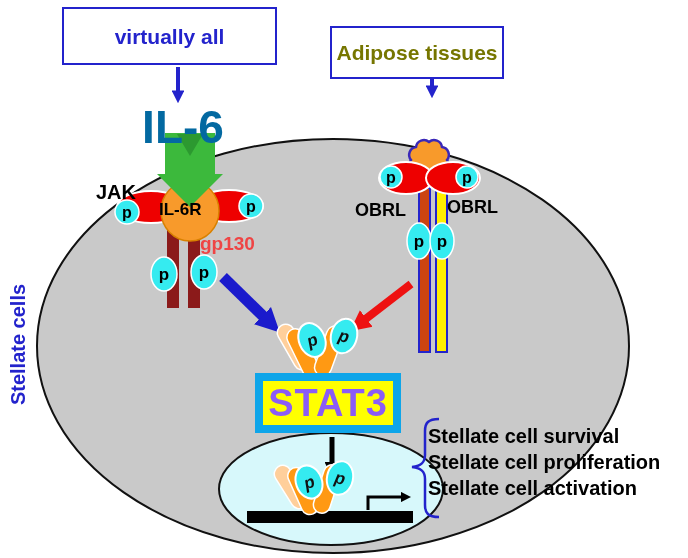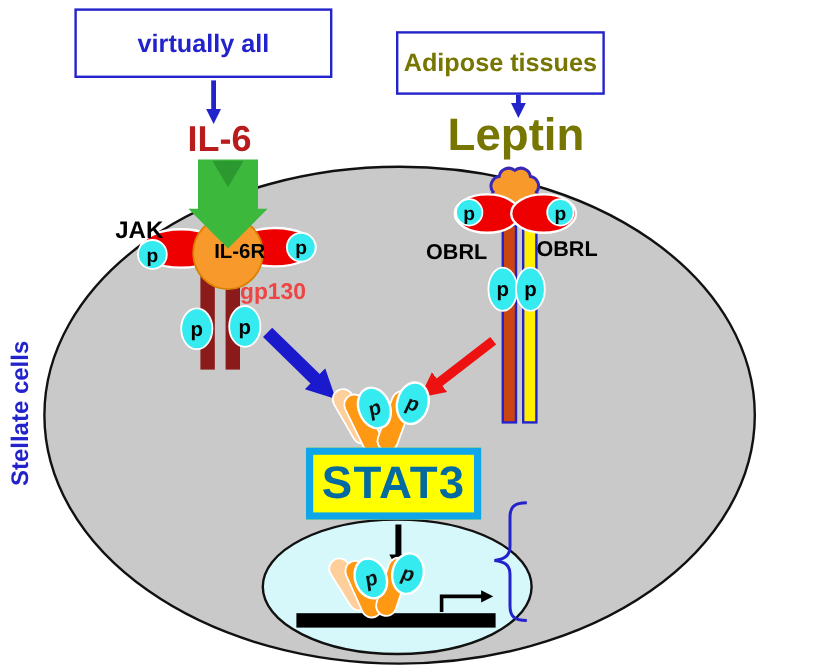--- a/index.html
+++ b/index.html
@@ -11,34 +11,34 @@
   .lbl { position:absolute; font-weight:bold; white-space:nowrap; }
   .box {
     position:absolute; box-sizing:border-box; background:#fff;
     border:2.5px solid #2323CC; display:flex; flex-direction:column;
     justify-content:center; align-items:center; font-weight:bold; text-align:center;
   }
   #box-il6-source { left:62px; top:7px; width:215px; height:58px;
     color:#2323CC; font-size:21px; line-height:25px; }
   #box-adipose  { left:330px; top:26px; width:174px; height:53px;
     color:#767600; font-size:21px; }
-  #il6-label    { left:127px; top:100px; width:112px; text-align:center; font-size:30px; color:#b91c1c; }
+  #il6-label    { left:127px; top:100px; width:112px; text-align:center; font-size:46px; color:#0369a1; }
   #leptin-label { left:372px; top:92px;  width:116px; text-align:center; font-size:38px; color:#767600; }
   #jak-label    { left:96px;  top:181px; font-size:20px; color:#000;text-align:center; }
-  #il6r-label   { left:159px; top:200px; width:62px; text-align:right; font-size:17px; color:#000; }
+  #il6r-label   { left:159px; top:200px; width:62px; text-align:left; font-size:17px; color:#000; }
   #gp130-label  { left:200px; top:233px; font-size:19px; color:#ef4444; }
   #obrl-left    { left:355px; top:200px; font-size:18px; color:#000; }
   #obrl-right   { left:447px; top:197px; font-size:18px; color:#000; }
   #stellate-cells { left:-52px; top:333px; width:140px; text-align:center;
     transform:rotate(-90deg); font-size:20px; color:#2323CC; }
   #stat3-box {
     position:absolute; left:255px; top:373px; width:146px; height:60px;
-    box-sizing:border-box; background:#FFFF00; border:6px solid #0ea5e9;
+    box-sizing:border-box; background:#FFFF00; border:8px solid #0ea5e9;
     display:flex; align-items:center; justify-content:center;
-    font-weight:bold; font-size:38px; color:#0369a1; letter-spacing:1px;
+    font-weight:bold; font-size:38px; color:#8b5cf6; letter-spacing:1px;
   }
   #outcomes { position:absolute; left:428px; top:423px; font-weight:bold;
     font-size:20px; line-height:26px; color:#000; }
   .p-text  { font-family:"Liberation Sans",sans-serif; font-weight:bold; font-size:16px; fill:#000; }
   .p-text-tall { font-size:17px; }
   .p-italic { font-family:"Liberation Sans",sans-serif; font-weight:bold; font-style:italic; font-size:17px; fill:#111; }
 </style>
 </head>
 <body>
 
@@ -156,28 +156,32 @@
   </svg>
 
   <div class="box" id="box-il6-source">
     <div>virtually all</div>
   </div>
   <div class="box" id="box-adipose">
     <div>Adipose tissues</div>
   </div>
 
   <div class="lbl" id="il6-label">IL-6</div>
-  <div class="lbl" id="leptin-label">Leptin</div>
 
   <div class="lbl" id="jak-label">JAK</div>
   <div class="lbl" id="il6r-label">IL-6R</div>
   <div class="lbl" id="gp130-label">gp130</div>
   <div class="lbl" id="obrl-left">OBRL</div>
   <div class="lbl" id="obrl-right">OBRL</div>
 
   <div class="lbl" id="stellate-cells">Stellate cells</div>
 
   <div id="stat3-box">
     <span>STAT3</span>
   </div>
 
+  <div id="outcomes">
+    <div>Stellate cell survival</div>
+    <div>Stellate cell proliferation</div>
+    <div>Stellate cell activation</div>
+  </div>
 
 </div>
 
 </body></html>

